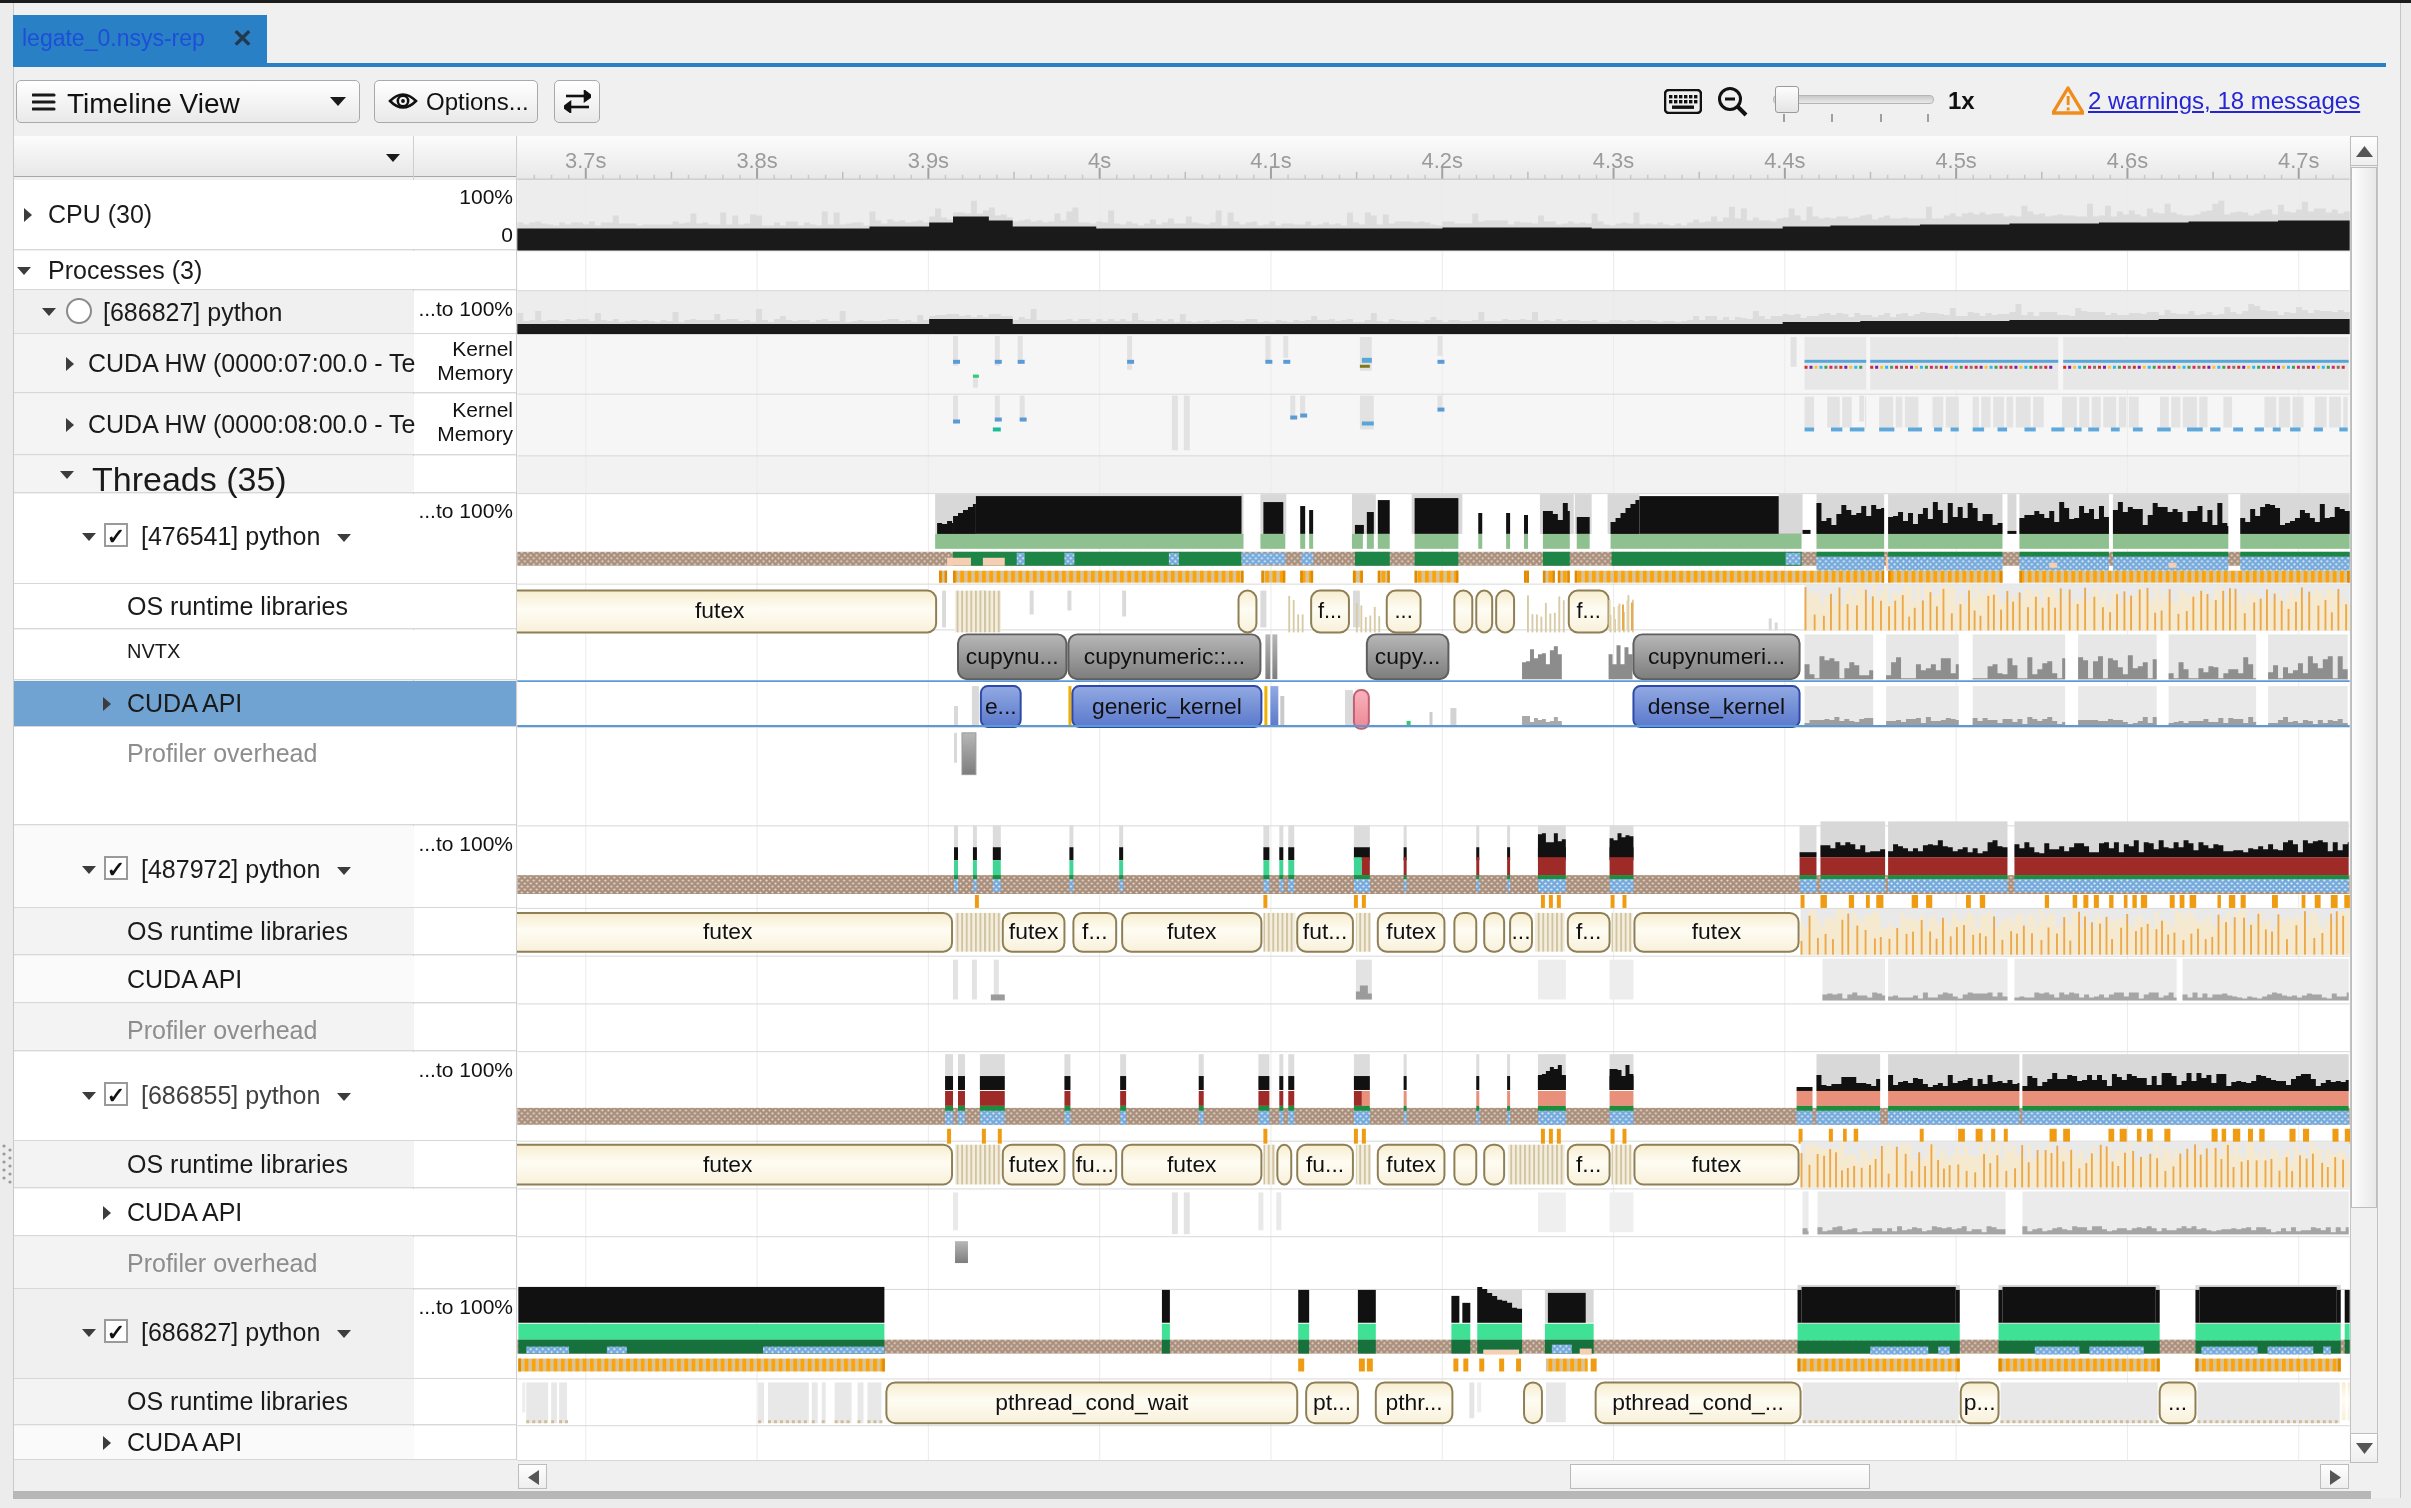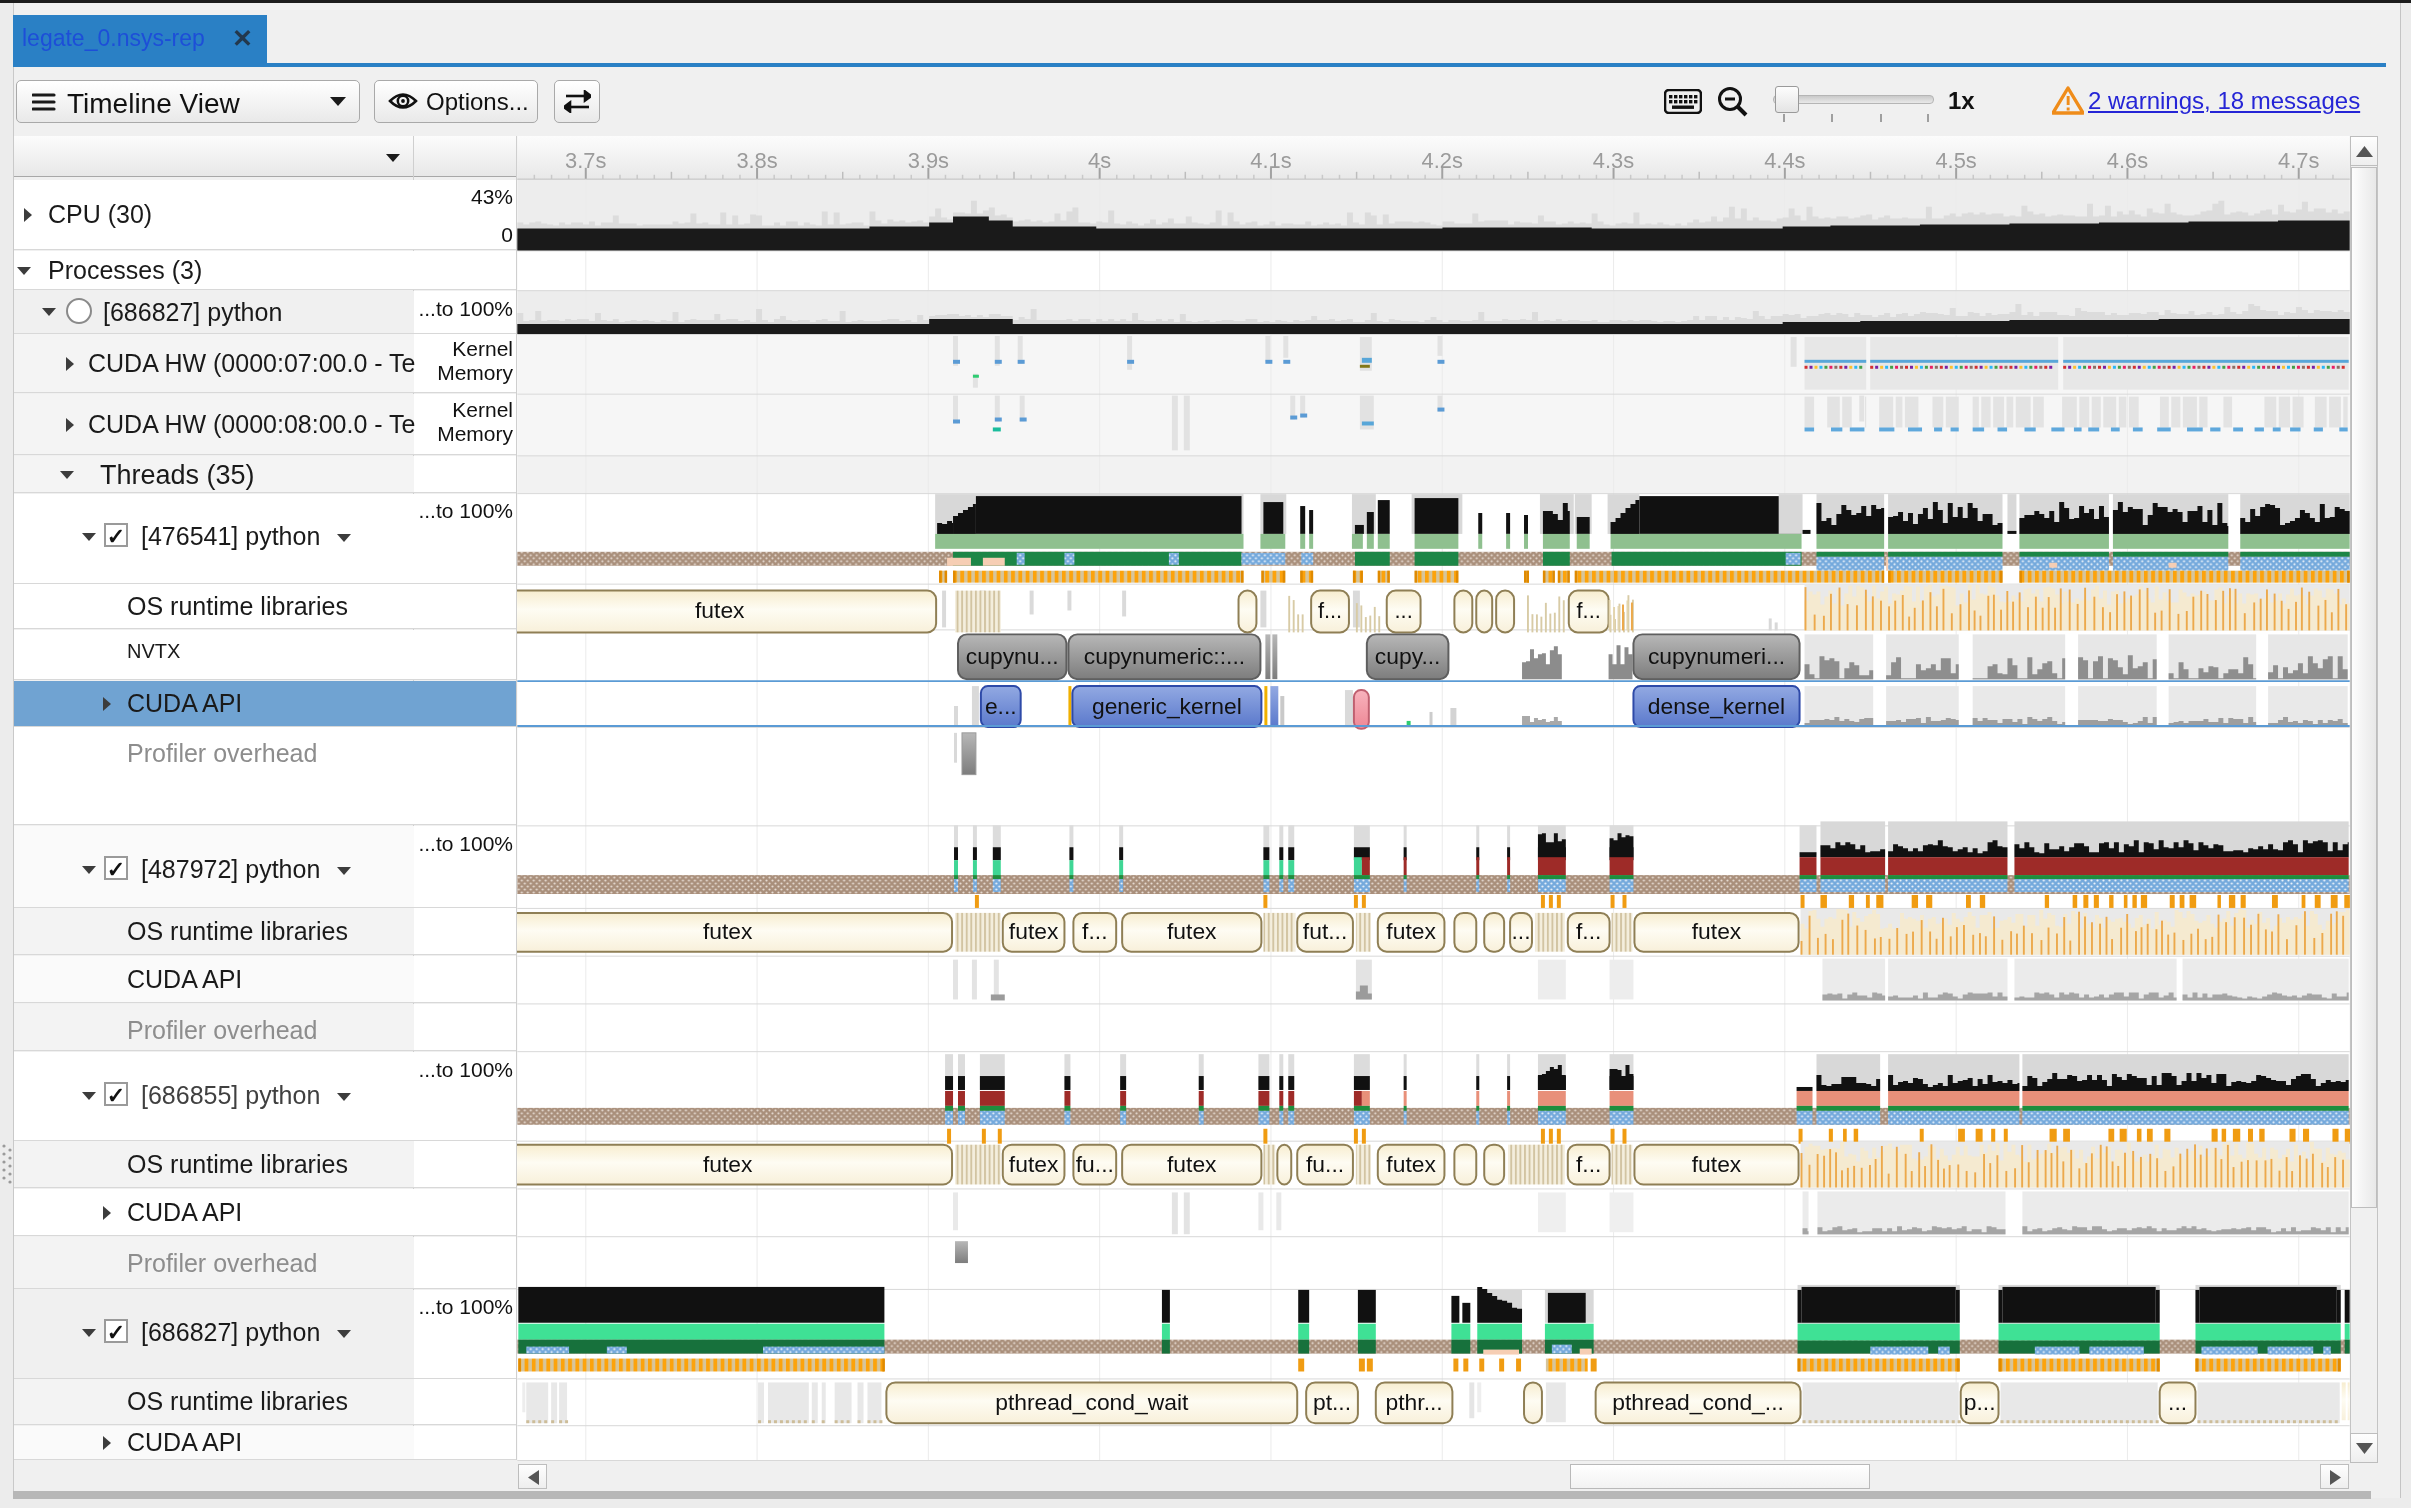--- a/index.html
+++ b/index.html
@@ -141,21 +141,21 @@
     <polygon points="0,0 8,7 0,14" fill="#3c3c3c"></polygon>
   </svg>
 <div style="position:absolute;font-size:25px;color:#1a1a1a;white-space:nowrap;left:88px;top:349px">CUDA HW (0000:07:00.0 - Te</div>
 <svg style="position:absolute;left:66px;top:418px" width="9" height="14" viewBox="0 0 9 14">
     <polygon points="0,0 8,7 0,14" fill="#3c3c3c"></polygon>
   </svg>
 <div style="position:absolute;font-size:25px;color:#1a1a1a;white-space:nowrap;left:88px;top:410px">CUDA HW (0000:08:00.0 - Te</div>
 <svg style="position:absolute;left:60px;top:471px" width="14" height="9" viewBox="0 0 14 9">
     <polygon points="0,0 14,0 7,8" fill="#3c3c3c"></polygon>
   </svg>
-<div style="position:absolute;font-size:27px;color:#1a1a1a;white-space:nowrap;left:100px;top:460px">Threads (35)</div>
+<div style="position:absolute;font-size:34px;color:#1a1a1a;white-space:nowrap;left:92px;top:460px">Threads (35)</div>
 <svg style="position:absolute;left:82px;top:533px" width="14" height="9" viewBox="0 0 14 9">
     <polygon points="0,0 14,0 7,8" fill="#3c3c3c"></polygon>
   </svg>
 <div style="position:absolute;left:104px;top:523px;width:24px;height:24px;border:2px solid #9a9a9a;background:#fff;text-align:center;line-height:24px;font-size:22px;color:#111;font-weight:bold">✓</div>
 <div style="position:absolute;font-size:25px;color:#1a1a1a;white-space:nowrap;left:141px;top:522px">[476541] python</div>
 <svg style="position:absolute;left:337px;top:534px" width="14" height="9" viewBox="0 0 14 9">
     <polygon points="0,0 14,0 7,8" fill="#3c3c3c"></polygon>
   </svg>
 <svg style="position:absolute;left:82px;top:866px" width="14" height="9" viewBox="0 0 14 9">
     <polygon points="0,0 14,0 7,8" fill="#3c3c3c"></polygon>
@@ -195,21 +195,21 @@
     <polygon points="0,0 8,7 0,14" fill="#3c3c3c"></polygon>
   </svg>
 <div style="position:absolute;font-size:25px;color:#1a1a1a;white-space:nowrap;left:127px;top:1198px">CUDA API</div>
 <svg style="position:absolute;left:103px;top:1436px" width="9" height="14" viewBox="0 0 9 14">
     <polygon points="0,0 8,7 0,14" fill="#3c3c3c"></polygon>
   </svg>
 <div style="position:absolute;font-size:25px;color:#1a1a1a;white-space:nowrap;left:127px;top:1428px">CUDA API</div>
 <div style="position:absolute;left:127px;top:739px;font-size:25px;color:#8d8d8d">Profiler overhead</div>
 <div style="position:absolute;left:127px;top:1016px;font-size:25px;color:#8d8d8d">Profiler overhead</div>
 <div style="position:absolute;left:127px;top:1249px;font-size:25px;color:#8d8d8d">Profiler overhead</div>
-<div style="position:absolute;width:100px;text-align:right;font-size:21px;color:#111;left:413px;top:185px">43%</div>
+<div style="position:absolute;width:100px;text-align:right;font-size:21px;color:#111;left:413px;top:185px">100%</div>
 <div style="position:absolute;width:100px;text-align:right;font-size:21px;color:#111;left:413px;top:223px">0</div>
 <div style="position:absolute;width:100px;text-align:right;font-size:21px;color:#111;left:413px;top:297px">...to 100%</div>
 <div style="position:absolute;width:100px;text-align:right;font-size:21px;color:#111;left:413px;top:499px">...to 100%</div>
 <div style="position:absolute;width:100px;text-align:right;font-size:21px;color:#111;left:413px;top:832px">...to 100%</div>
 <div style="position:absolute;width:100px;text-align:right;font-size:21px;color:#111;left:413px;top:1058px">...to 100%</div>
 <div style="position:absolute;width:100px;text-align:right;font-size:21px;color:#111;left:413px;top:1295px">...to 100%</div>
 <div style="position:absolute;width:100px;text-align:right;font-size:21px;color:#111;left:413px;top:337px">Kernel<br>Memory</div>
 <div style="position:absolute;width:100px;text-align:right;font-size:21px;color:#111;left:413px;top:398px">Kernel<br>Memory</div>
 <div style="position:absolute;left:2350px;top:136px;width:28px;height:1326px;background:#f0f0f0;border:1px solid #c4c4c4"></div>
 <div style="position:absolute;left:2350px;top:136px;width:28px;height:30px;background:linear-gradient(#fefefe,#eee);border:1px solid #bdbdbd"></div>

